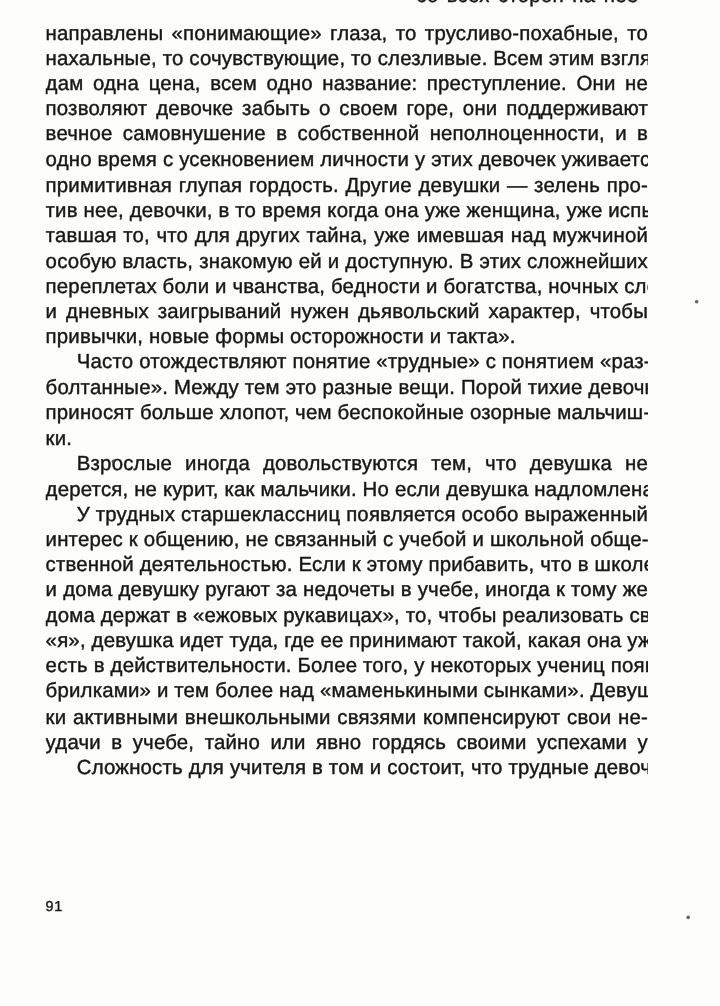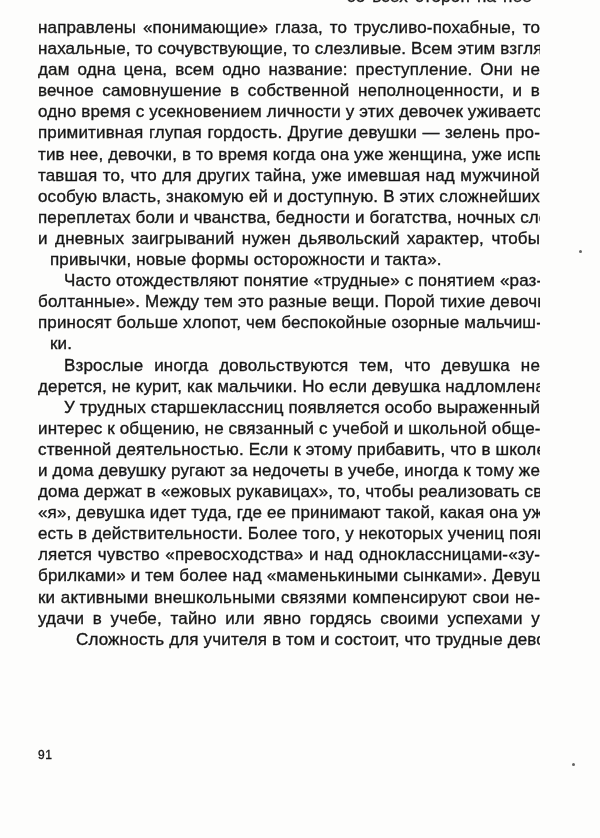--- a/index.html
+++ b/index.html
@@ -39,21 +39,21 @@
     height: 21.1px;
     line-height: 21.1px;
     font-size: 17px;
     letter-spacing: 0.15px;
     text-align: justify;
     text-align-last: justify;
     overflow: hidden;
     white-space: nowrap;
   }
   .line.indent { padding-left: 26px; }
-  .line.end { text-align-last: left; text-align: left; margin-left: 12px; }
+  .line.end { text-align-last: left; text-align: left; }
   .page-number {
     position: absolute;
     top: 746px; left: 38px;
     width: 498px;
     text-align: left;
     font-size: 12px;
     line-height: 18px;
     letter-spacing: 0.5px;
   }
   .speck {
@@ -68,20 +68,21 @@
 <body>
 
 <div class="page">
   <div class="top-fragment-clip">
     <div class="frag-line">со всех сторон на нее</div>
   </div>
   <div class="text-block">
       <div class="line">направлены «понимающие» глаза, то трусливо-похабные, то</div>
       <div class="line">нахальные, то сочувствующие, то слезливые. Всем этим взгля-</div>
       <div class="line">дам одна цена, всем одно название: преступление. Они не</div>
+      <div class="line">позволяют девочке забыть о своем горе, они поддерживают</div>
       <div class="line">вечное самовнушение в собственной неполноценности, и в</div>
       <div class="line">одно время с усекновением личности у этих девочек уживается</div>
       <div class="line">примитивная глупая гордость. Другие девушки — зелень про-</div>
       <div class="line">тив нее, девочки, в то время когда она уже женщина, уже испы-</div>
       <div class="line">тавшая то, что для других тайна, уже имевшая над мужчиной</div>
       <div class="line">особую власть, знакомую ей и доступную. В этих сложнейших</div>
       <div class="line">переплетах боли и чванства, бедности и богатства, ночных слез</div>
       <div class="line">и дневных заигрываний нужен дьявольский характер, чтобы</div>
       <div class="line end">привычки, новые формы осторожности и такта».</div>
       <div class="line indent">Часто отождествляют понятие «трудные» с понятием «раз-</div>
@@ -90,21 +91,20 @@
       <div class="line end">ки.</div>
       <div class="line indent">Взрослые иногда довольствуются тем, что девушка не</div>
       <div class="line">дерется, не курит, как мальчики. Но если девушка надломлена</div>
       <div class="line indent">У трудных старшеклассниц появляется особо выраженный</div>
       <div class="line">интерес к общению, не связанный с учебой и школьной обще-</div>
       <div class="line">ственной деятельностью. Если к этому прибавить, что в школе</div>
       <div class="line">и дома девушку ругают за недочеты в учебе, иногда к тому же</div>
       <div class="line">дома держат в «ежовых рукавицах», то, чтобы реализовать свое</div>
       <div class="line">«я», девушка идет туда, где ее принимают такой, какая она уже</div>
       <div class="line">есть в действительности. Более того, у некоторых учениц появ-</div>
-      <div class="line">ляется чувство «превосходства» и над одноклассницами-«зу-</div>
       <div class="line">брилками» и тем более над «маменькиными сынками». Девуш-</div>
       <div class="line">ки активными внешкольными связями компенсируют свои не-</div>
       <div class="line">удачи в учебе, тайно или явно гордясь своими успехами у</div>
       <div class="line indent end">Сложность для учителя в том и состоит, что трудные девочки</div>
     </div>
   <div class="page-number">91</div>
 <div class="speck" style="left: 93px; top: 383px;"></div>
     <div class="speck" style="left: 579px; top: 250px;"></div>
     <div class="speck" style="left: 572px; top: 763px;"></div>
   </div>

